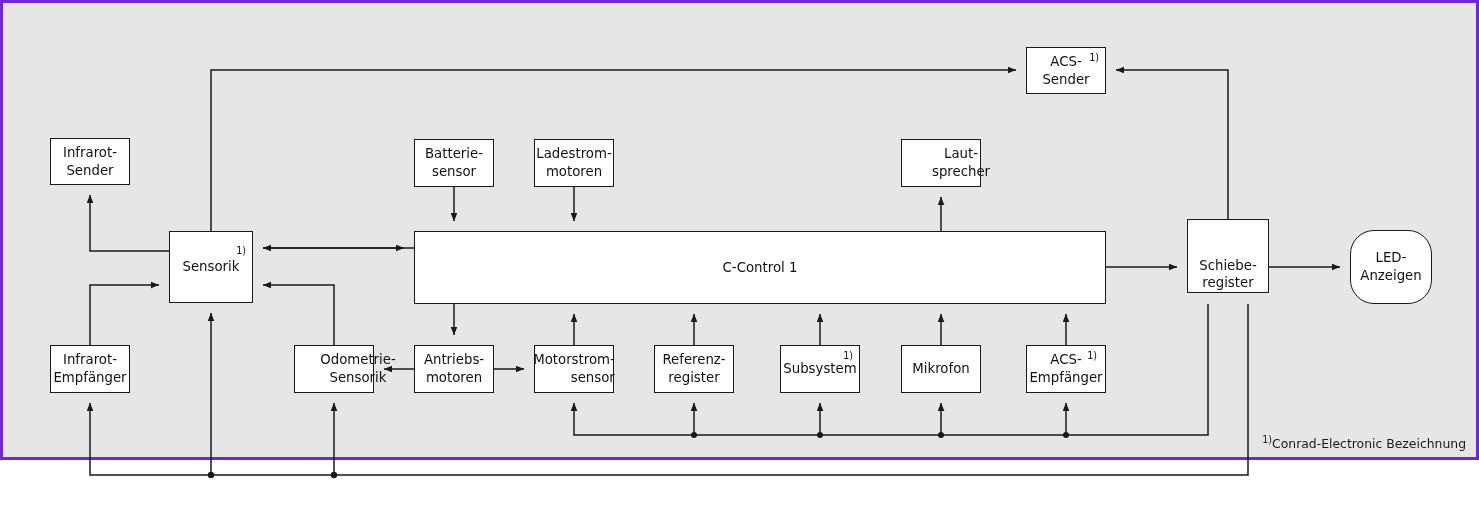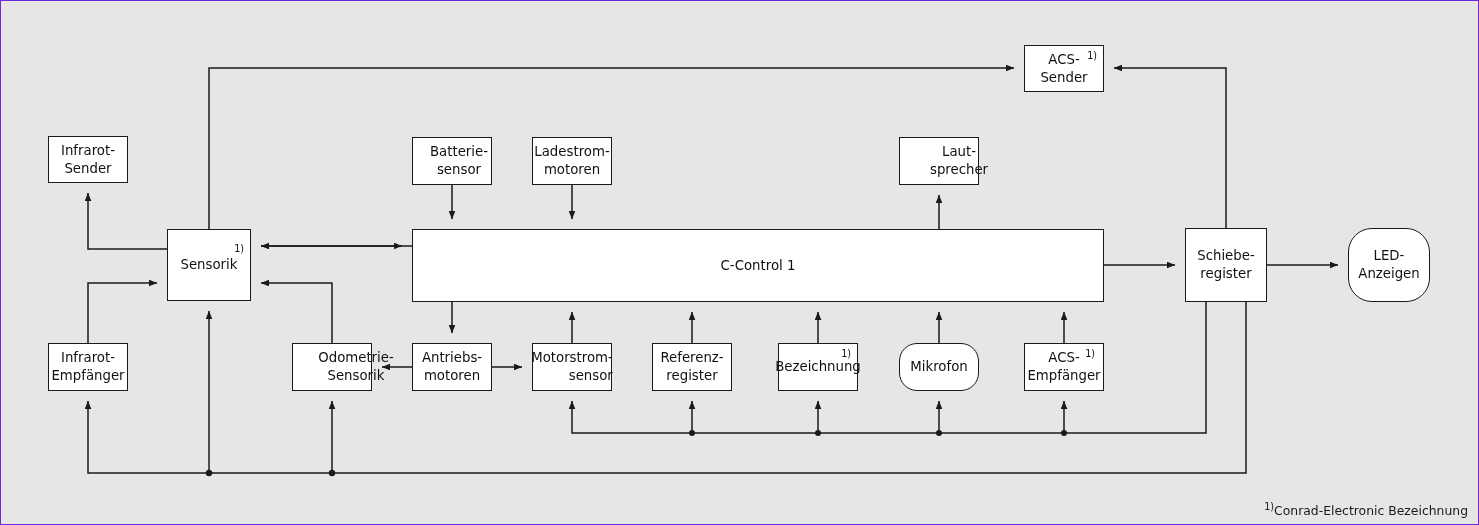--- a/index.html
+++ b/index.html
@@ -3,23 +3,23 @@
 <meta charset="utf-8">
 <style>
   html,body{margin:0;padding:0;}
   body{
     width:1479px;height:525px;
     background:#ffffff;
     font-family:"DejaVu Sans","Liberation Sans",sans-serif;
     overflow:hidden;
   }
   #canvas{
-    position:absolute;left:0;top:0;width:1479px;height:525px;
+    position:absolute;left:0;top:0;width:1479px;height:460px;
     background:#e6e6e6;
-    border:1px solid #6d28d9;
+    border:3px solid #6d28d9;
     box-sizing:border-box;
   }
   #svg-layer{position:absolute;left:0;top:0;width:1479px;height:525px;}
   .node{
     position:absolute;
     background:#ffffff;
     border:1.6px solid #1a1a1a;
     box-sizing:border-box;
     display:flex;align-items:center;justify-content:center;
     text-align:center;
@@ -118,21 +118,21 @@
     <span class="lbl">ACS-
 Sender</span>
     <span class="sup-mark" style="right:6px;top:5px;">1)</span>
   </div>
 
   <div class="node" style="left:47px;top:135px;width:80px;height:47px;">
     <span class="lbl">Infrarot-
 Sender</span>
   </div>
 
-  <div class="node" style="left:411px;top:136px;width:80px;height:48px;justify-content:flex-end;">
+  <div class="node" style="left:411px;top:136px;width:80px;height:48px;">
     <span class="lbl">Batterie-
 sensor</span>
   </div>
 
   <div class="node" style="left:531px;top:136px;width:80px;height:48px;">
     <span class="lbl">Ladestrom-
 motoren</span>
   </div>
 
   <div class="node" style="left:898px;top:136px;width:80px;height:48px;padding-left:40px;">
@@ -142,21 +142,21 @@
 
   <div class="node" style="left:166px;top:228px;width:84px;height:72px;">
     <span class="lbl">Sensorik</span>
     <span class="sup-mark" style="right:6px;top:14px;">1)</span>
   </div>
 
   <div class="node" style="left:411px;top:228px;width:692px;height:73px;">
     <span class="lbl">C-Control 1</span>
   </div>
 
-  <div class="node" style="left:1184px;top:227px;width:82px;height:74px;">
+  <div class="node" style="left:1184px;top:216px;width:82px;height:74px;align-items:flex-end;">
     <span class="lbl">Schiebe-
 register</span>
   </div>
 
   <div class="node" style="left:1347px;top:227px;width:82px;height:74px;border-radius:24px;">
     <span class="lbl">LED-
 Anzeigen</span>
   </div>
 
   <div class="node" style="left:47px;top:342px;width:80px;height:48px;">
@@ -178,25 +178,25 @@
     <span class="lbl">Motorstrom-
 sensor</span>
   </div>
 
   <div class="node" style="left:651px;top:342px;width:80px;height:48px;">
     <span class="lbl">Referenz-
 register</span>
   </div>
 
   <div class="node" style="left:777px;top:342px;width:80px;height:48px;">
-    <span class="lbl">Bezeichnung</span>
+    <span class="lbl">Subsystem</span>
     <span class="sup-mark" style="right:6px;top:5px;">1)</span>
   </div>
 
-  <div class="node" style="left:898px;top:342px;width:80px;height:48px;border-radius:18px;">
+  <div class="node" style="left:898px;top:342px;width:80px;height:48px;">
     <span class="lbl">Mikrofon</span>
   </div>
 
   <div class="node" style="left:1023px;top:342px;width:80px;height:48px;">
     <span class="lbl">ACS-
 Empfänger</span>
     <span class="sup-mark" style="right:8px;top:5px;">1)</span>
   </div>
 
   <div id="footnote">

